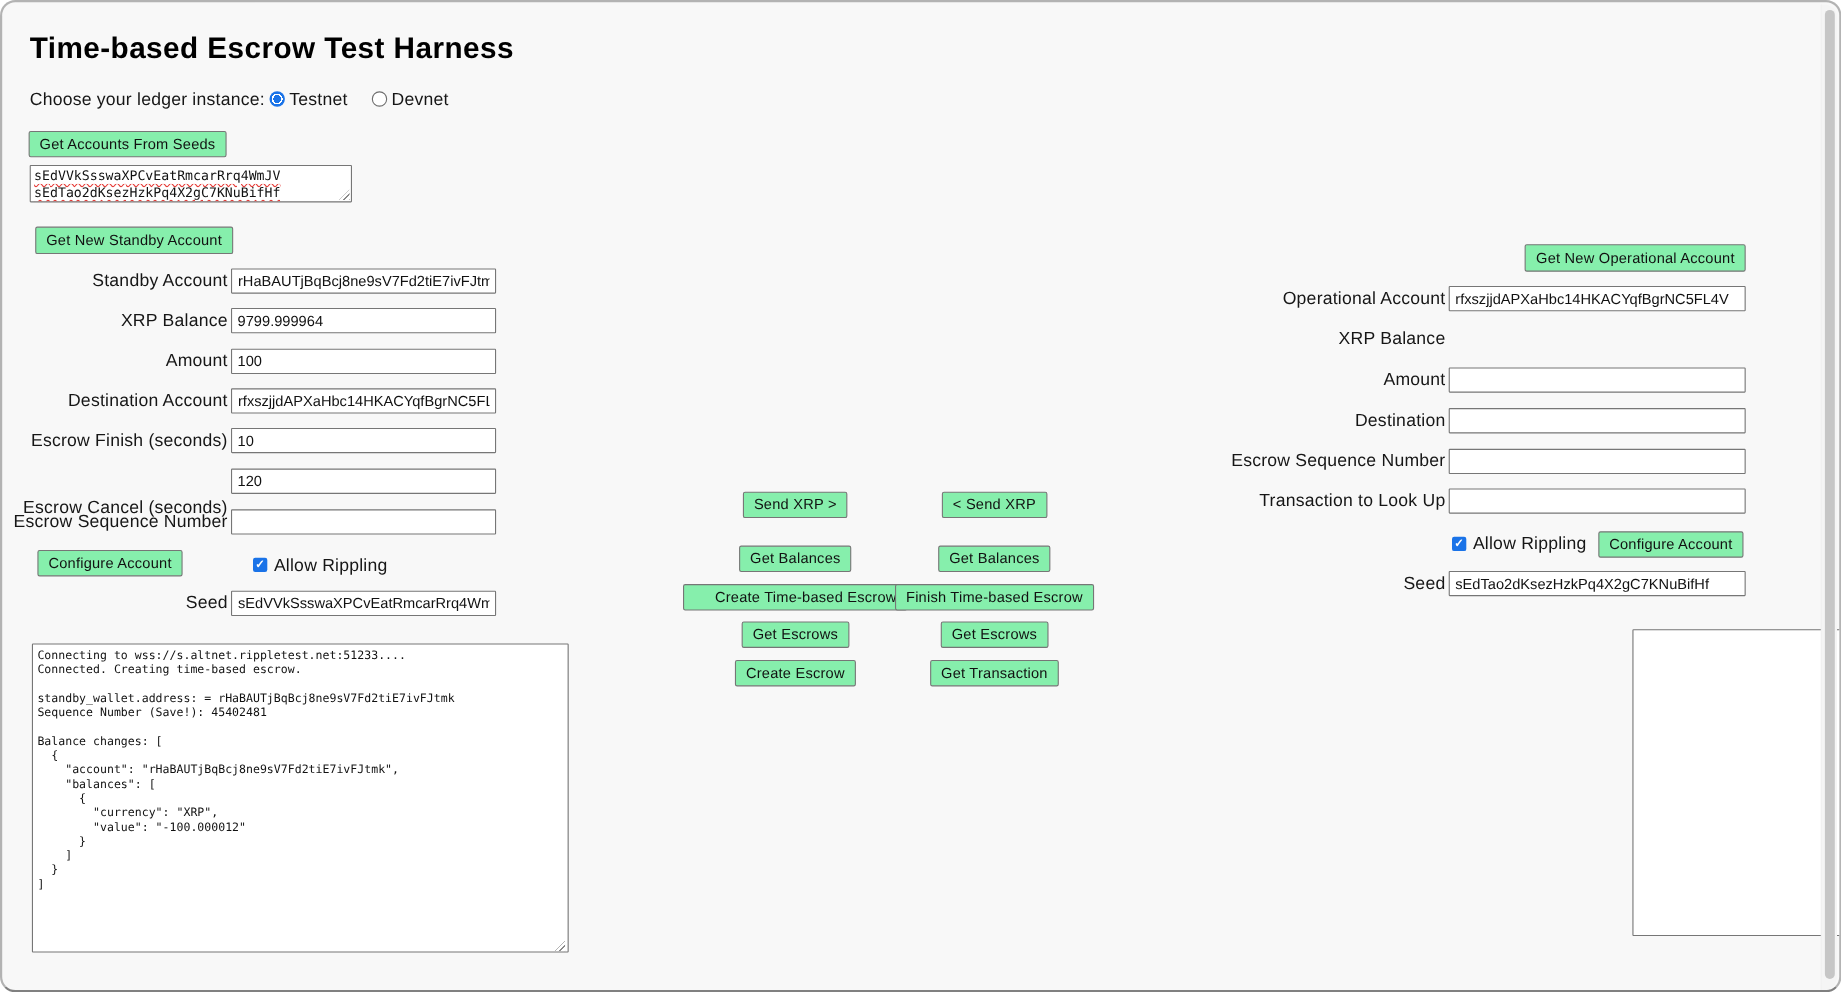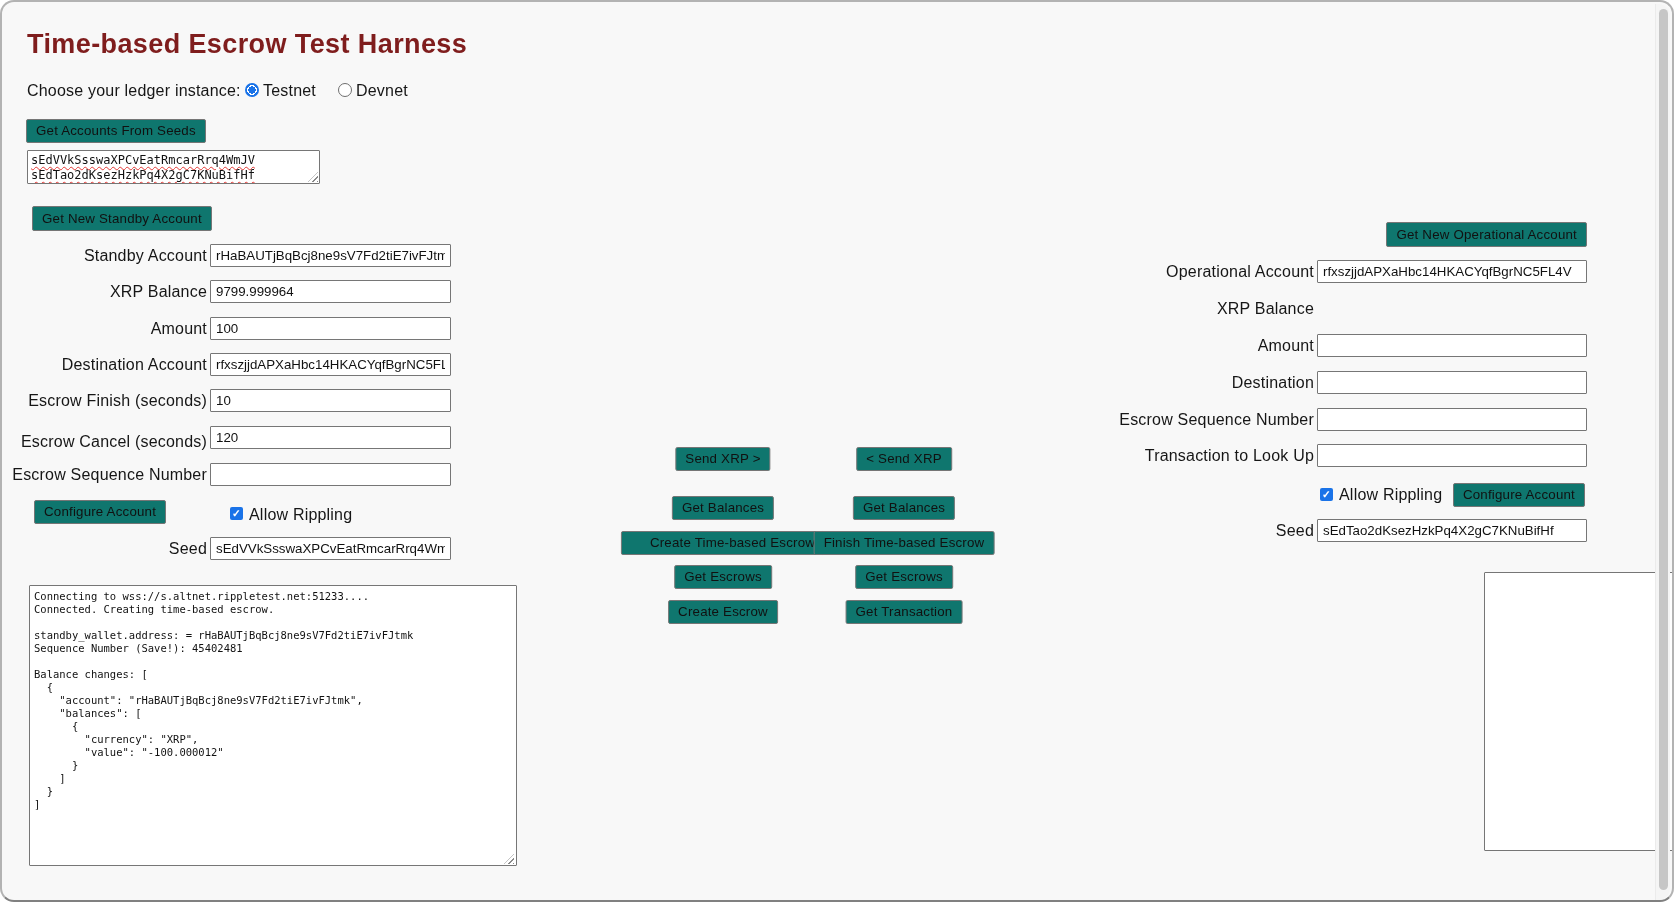--- a/index.html
+++ b/index.html
@@ -2,27 +2,27 @@
 <html><head>
 <meta charset="utf-8">
 <style>
   html,body { margin:0; padding:0; background:#ffffff; }
   * { box-sizing:border-box; }
   .page { position:relative; width:1674px; height:902px; font-family:"Liberation Sans",sans-serif; color:#1a1a1a; }
   .frame { position:absolute; inset:0; background:#f8f8f8; border:2px solid #b3b3b3; border-bottom-color:#808080; border-radius:14px; overflow:hidden; }
 
   .abs { position:absolute; }
 
-  .title { font-size:27px; font-weight:bold; letter-spacing:.4px; color:#7f1d1d; white-space:nowrap; }
+  .title { font-size:27px; font-weight:bold; letter-spacing:.4px; color:#000000; white-space:nowrap; }
   .lbl { font-size:16px; letter-spacing:.2px; color:#161616; white-space:nowrap; line-height:23px; }
   .lbl.ralign { text-align:right; }
 
   .btn {
     display:inline-block; height:24px; line-height:22px; padding:0 9px;
-    background:#0f766e; border:1px solid #767676; border-radius:2px;
+    background:#86efac; border:1px solid #767676; border-radius:2px;
     font-family:"Liberation Sans",sans-serif; font-size:13.3px; letter-spacing:.2px; color:#111;
     white-space:nowrap; text-align:center; cursor:default;
   }
   .inp {
     height:23px; background:#fff; border:1px solid #767676; border-radius:1px;
     font-family:"Liberation Sans",sans-serif; font-size:13.3px; color:#111; padding:1px 5px;
   }
   .tarea {
     background:#fff; border:1px solid #767676; border-radius:1px; resize:none;
     font-family:"DejaVu Sans Mono",monospace; font-size:10.5px; line-height:13px;
@@ -91,21 +91,21 @@
 
     <div class="abs lbl ralign" style="left:0; top:315px; width:205px;">Amount</div>
     <input class="abs inp" style="left: 208px; top: 315px; width: 241px;" value="100">
 
     <div class="abs lbl ralign" style="left:0; top:351px; width:205px;">Destination Account</div>
     <input class="abs inp" style="left: 208px; top: 351px; width: 241px;" value="rfxszjjdAPXaHbc14HKACYqfBgrNC5FL4V">
 
     <div class="abs lbl ralign" style="left:0; top:387px; width:205px;">Escrow Finish (seconds)</div>
     <input class="abs inp" style="left: 208px; top: 387px; width: 241px;" value="10">
 
-    <div class="abs lbl ralign" style="left:0; top:428px; width:205px;">Escrow Cancel (seconds)</div>
+    <div class="abs lbl ralign" style="left:0; top:448px; width:205px;">Escrow Cancel (seconds)</div>
     <input class="abs inp" style="left: 208px; top: 424px; width: 241px;" value="120">
 
     <div class="abs lbl ralign" style="left:0; top:461px; width:205px;">Escrow Sequence Number</div>
     <input class="abs inp" style="left: 208px; top: 461px; width: 241px;" value="">
 
     <button class="abs btn" style="left:32px; top:498px;">Configure Account</button>
     <span class="abs cbx" style="left:228px; top:505px;" data-checked="true"></span>
     <div class="abs lbl" style="left:247px; top:501px;">Allow Rippling</div>
 
     <div class="abs lbl ralign" style="left:0; top:535px; width:205px;">Seed</div>

